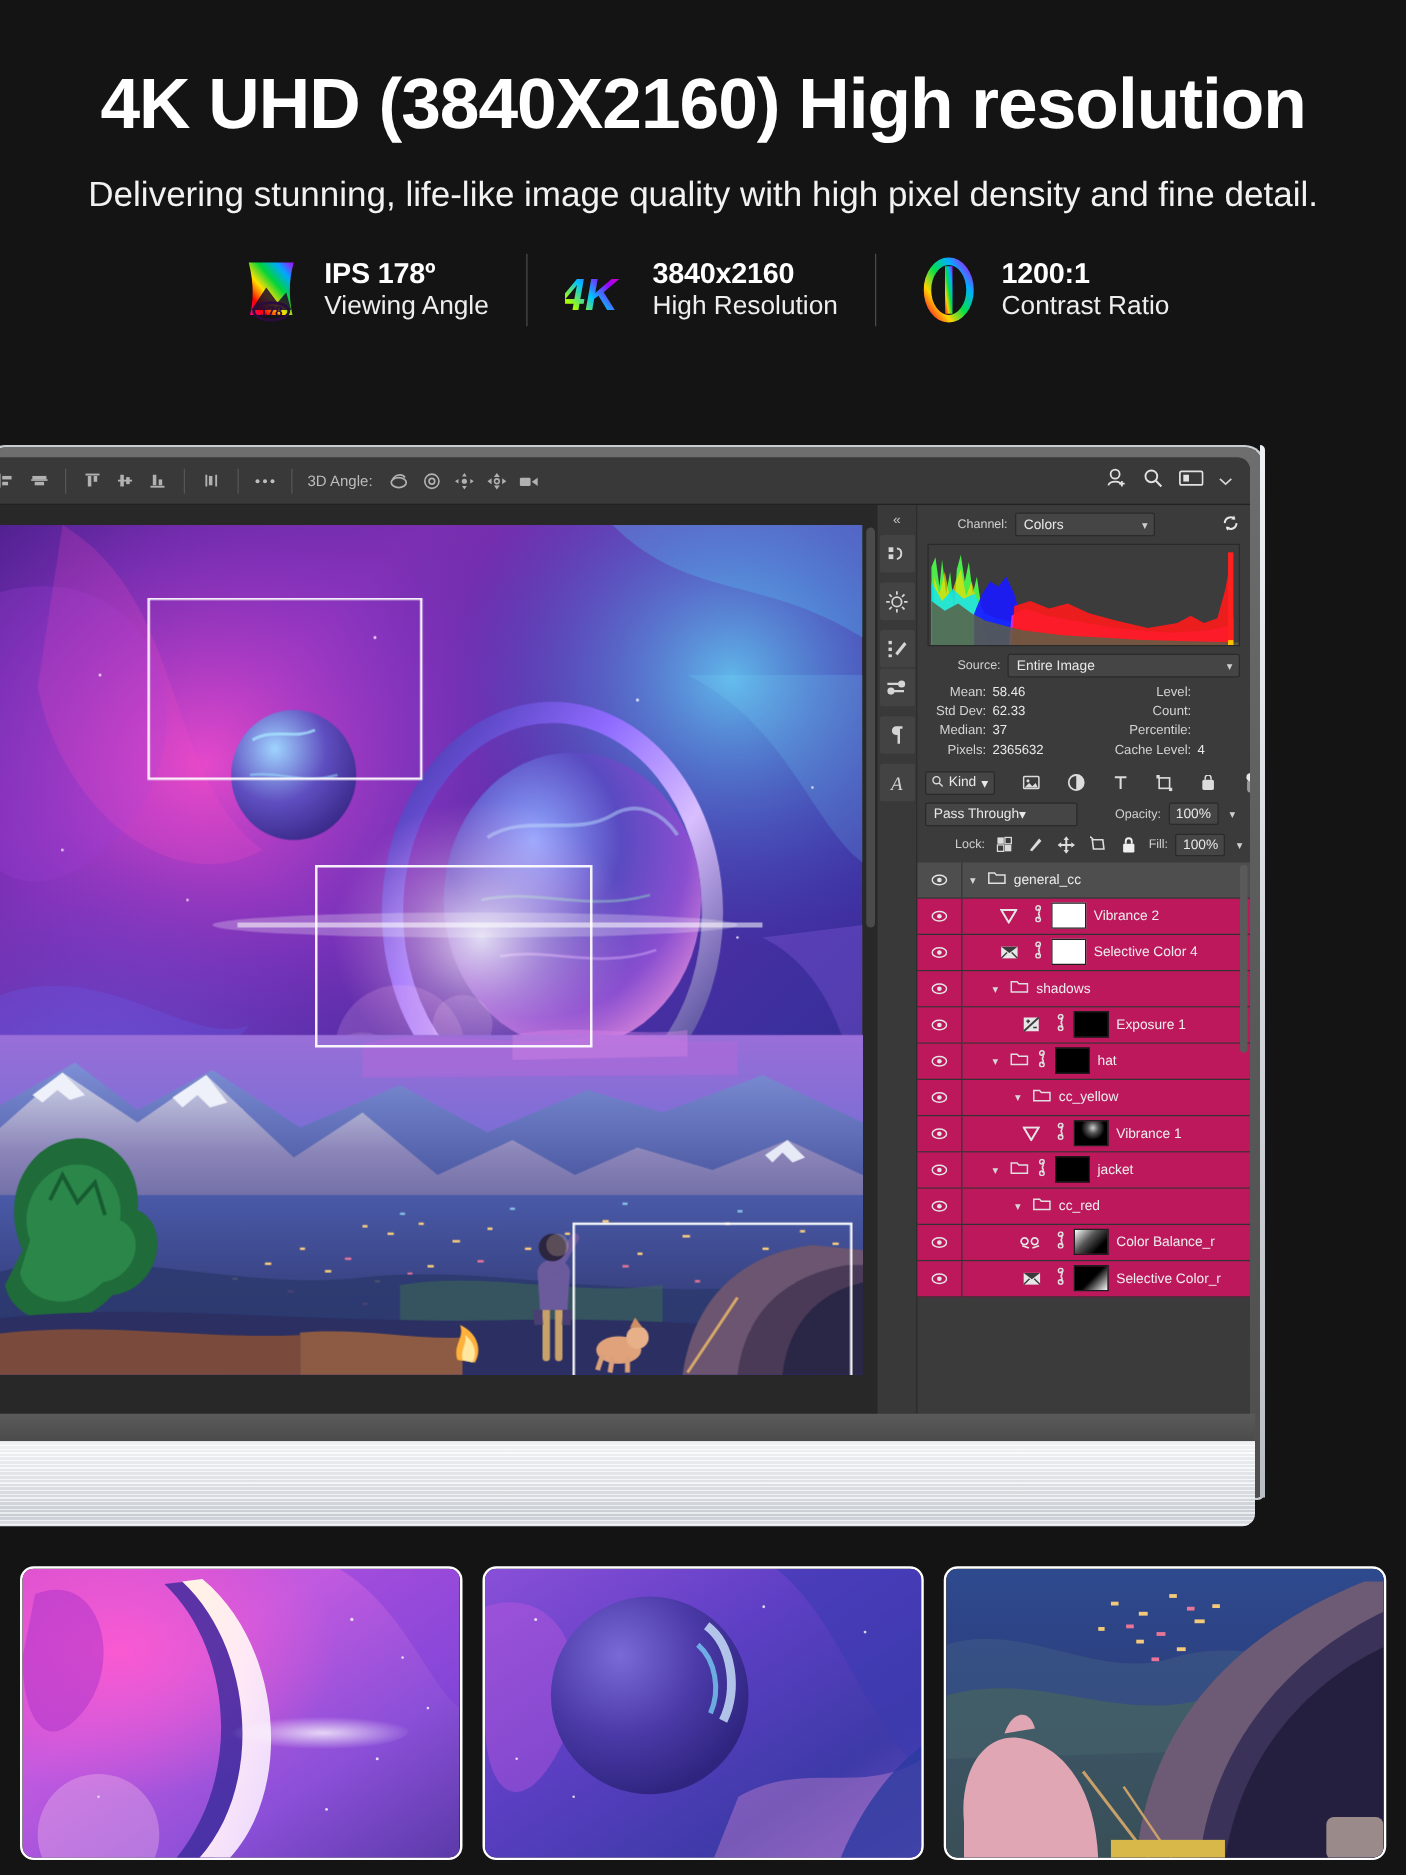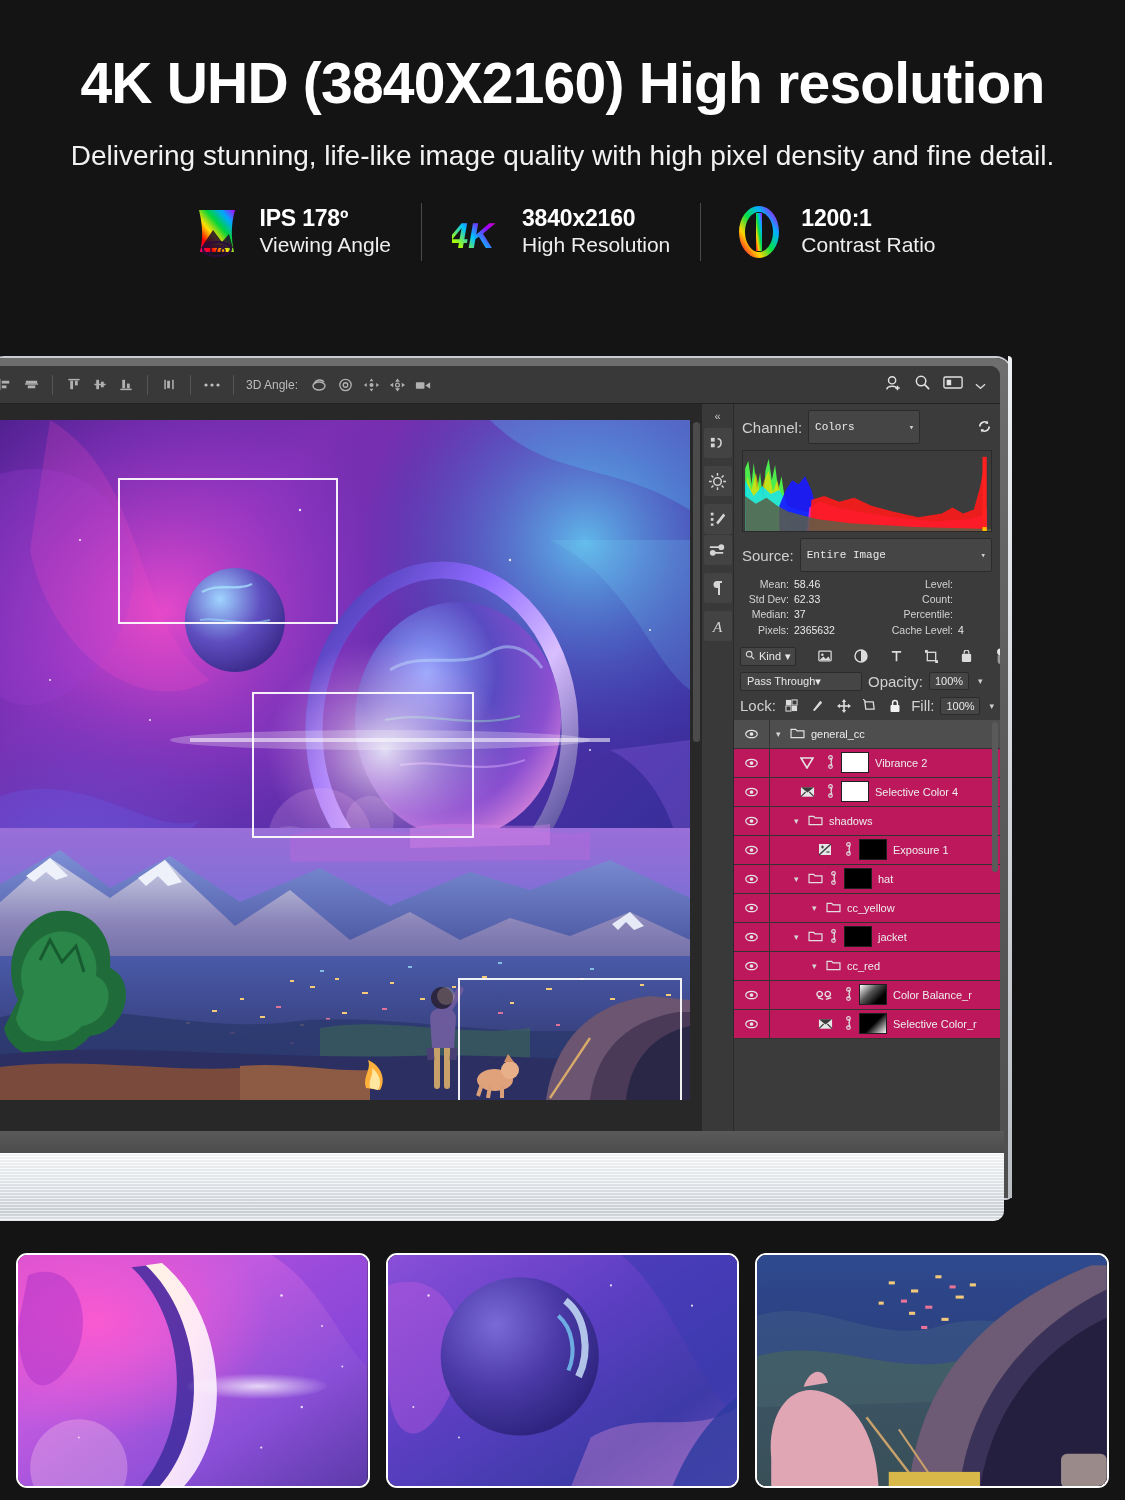--- a/index.html
+++ b/index.html
@@ -114,26 +114,25 @@
   }
   .panel-tab{
     font-size:11.5px; color:#e6e6e6; background:#444; padding:6px 12px 5px 12px;
     border-radius:2px 2px 0 0;
   }
   .panel-menu{ position:absolute; right:7px; top:7px; width:11px; height:9px; }
   .panel-menu i{ display:block; height:1.5px; background:#cfcfcf; margin-bottom:2px; }
 
   .row{ display:flex; align-items:center; font-size:11px; color:#d6d6d6; }
   .hist-body{ background:#3b3b3b; padding:6px 8px 4px 8px; }
-  .lbl{ color:#d0d0d0; font-size:15px; }
+  .lbl{ color:#d0d0d0; font-size:10px;margin-left:24px; }
   .select{
     background:#454545; border:1px solid #2b2b2b; height:19px; border-radius:2px;
-    display:flex; align-items:center; padding:16px 6px; font-size:11px; color:#e8e8e8;
+    display:flex; align-items:center; padding:1px 6px; font-size:11px; color:#e8e8e8;
     position:relative;
-    font-family:Liberation Mono, monospace;
   }
   .select .cv{ position:absolute; right:5px; font-size:9px; color:#cfcfcf; }
   .histogram{
     margin-top:6px; height:82px; background:#3c3c3c; border:1px solid #2a2a2a; position:relative; overflow:hidden;
   }
   .stats{ margin-top:5px; font-size:10.5px; color:#d6d6d6; line-height:1.45; }
   .stats table{ width:100%; border-collapse:collapse; }
   .stats td{ padding:0; font-size:10.5px; }
   .stats .k{ text-align:right; padding-right:5px; color:#d3d3d3; width:52px;}
   .stats .v{ text-align:left; color:#e9e9e9; width:76px;}
@@ -990,20 +989,42 @@
               <span class="layer-name">cc_yellow</span>
             </span>
           </div>
           <div class="layer-row">
             <span class="eye-cell">
               <svg width="13" height="10" viewBox="0 0 14 10">
                 <ellipse cx="7" cy="5" rx="6.2" ry="4" fill="none" stroke="#e4e4e4" stroke-width="1.3"></ellipse>
                 <circle cx="7" cy="5" r="2" fill="#e4e4e4"></circle>
               </svg>
             </span>
+            <span class="layer-inner" style="padding-left: 42px;">
+              <span style="width:26px;display:flex;justify-content:center">
+                <svg width="14" height="12" viewBox="0 0 14 12">
+                  <path d="M1 1 H13 L7 11 Z" fill="none" stroke="#e6e6e6" stroke-width="1.6"></path>
+                </svg>
+              </span>
+              <span class="link-ico"><svg width="9" height="14" viewBox="0 0 9 14">
+                  <path d="M4.5 3 a2.4 2.4 0 0 1 0 4 M4.5 7 a2.4 2.4 0 0 1 0 4" fill="none" stroke="#ddd" stroke-width="1.3"></path>
+                  <circle cx="4.5" cy="2.4" r="1.8" fill="none" stroke="#ddd" stroke-width="1.2"></circle>
+                  <circle cx="4.5" cy="11.6" r="1.8" fill="none" stroke="#ddd" stroke-width="1.2"></circle>
+                </svg></span>
+              <span class="thumb" style="background:radial-gradient(circle at 55% 28%, #cfcfcf 0%, #555 22%, #000 48%);"></span>
+              <span class="layer-name">Vibrance 1</span>
+            </span>
+          </div>
+          <div class="layer-row">
+            <span class="eye-cell">
+              <svg width="13" height="10" viewBox="0 0 14 10">
+                <ellipse cx="7" cy="5" rx="6.2" ry="4" fill="none" stroke="#e4e4e4" stroke-width="1.3"></ellipse>
+                <circle cx="7" cy="5" r="2" fill="#e4e4e4"></circle>
+              </svg>
+            </span>
             <span class="layer-inner" style="padding-left: 24px;">
               <span class="arrow">▾</span>
               <span><svg class="folder" viewBox="0 0 16 13">
                   <path d="M1 2.5 H6 L7.5 4.3 H15 V11.5 H1 Z" fill="none" stroke="#e0e0e0" stroke-width="1.3"></path>
                 </svg></span>
               <span class="link-ico"><svg width="9" height="14" viewBox="0 0 9 14">
                   <path d="M4.5 3 a2.4 2.4 0 0 1 0 4 M4.5 7 a2.4 2.4 0 0 1 0 4" fill="none" stroke="#ddd" stroke-width="1.3"></path>
                   <circle cx="4.5" cy="2.4" r="1.8" fill="none" stroke="#ddd" stroke-width="1.2"></circle>
                   <circle cx="4.5" cy="11.6" r="1.8" fill="none" stroke="#ddd" stroke-width="1.2"></circle>
                 </svg></span>

